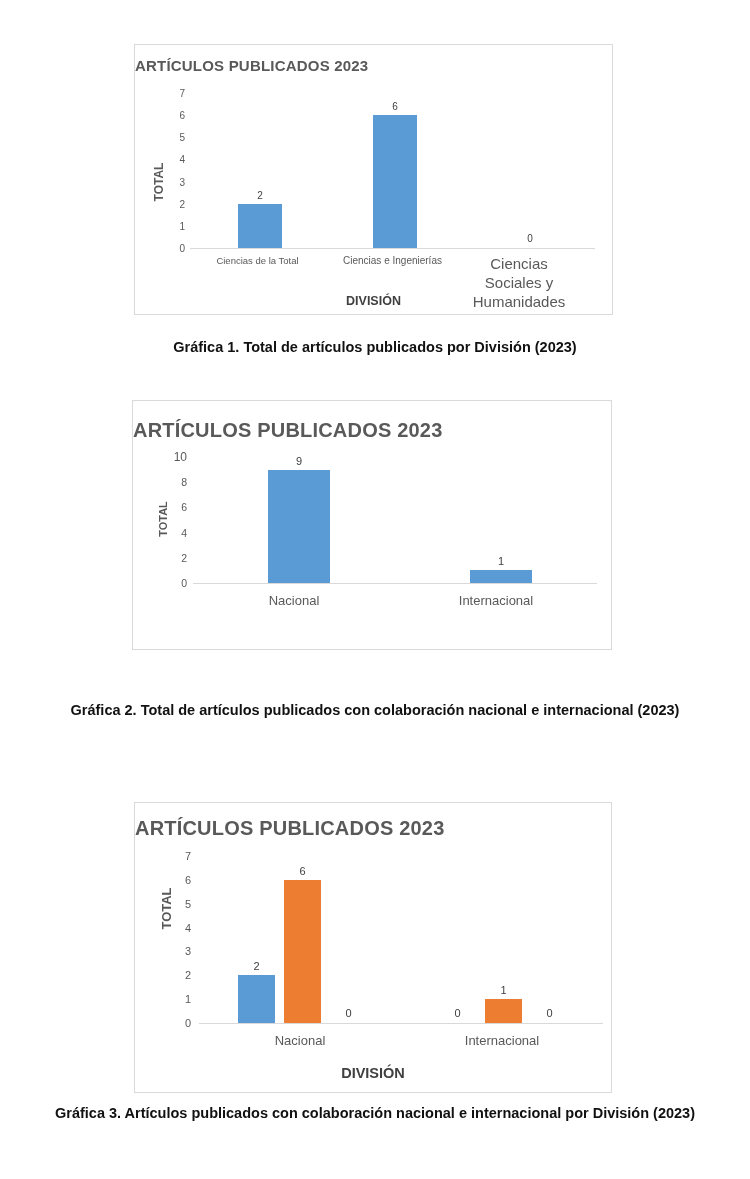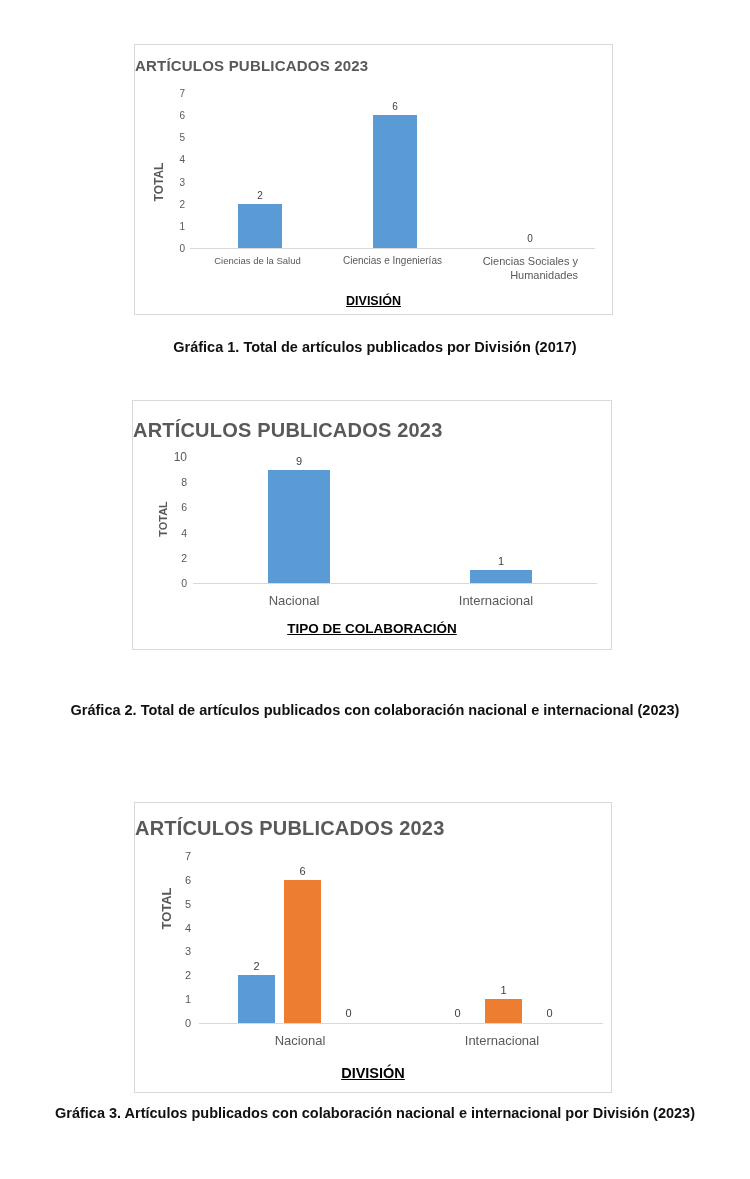--- a/index.html
+++ b/index.html
@@ -66,24 +66,23 @@
     transform-origin: 50% 50%;
     transform: rotate(-90deg);
     white-space: nowrap;
     text-align: center;
   }
   .axis-title-x {
     position: absolute;
     left: 0;
     right: 0;
     text-align: center;
-    color: #000000;
-    font-weight: bold;
-    white-space: nowrap;
-    text-decoration: underline;
+    color: #404040;
+    font-weight: bold;
+    white-space: nowrap;
   }
 
   
   .cat-label {
     position: absolute;
     color: #595959;
     text-align: center;
     line-height: 1.25;
   }
 
@@ -141,28 +140,28 @@
 
     <div class="bar blue" style="left:48px; width:44px; height:44px;"></div>
     <div class="bar-value" style="left:48px; width:44px; bottom:48px; font-size:10px;">2</div>
 
     <div class="bar blue" style="left:183px; width:44px; height:133px;"></div>
     <div class="bar-value" style="left:183px; width:44px; bottom:137px; font-size:10px;">6</div>
 
     <div class="bar-value" style="left:318px; width:44px; bottom:5px; font-size:10px;">0</div>
   </div>
 
-  <div class="cat-label" style="left:55px; top:210px; width:135px; font-size:9.5px;">Ciencias de la Salud</div>
+  <div class="cat-label" style="left:55px; top:210px; width:135px; font-size:9.5px;">Ciencias de la Total</div>
   <div class="cat-label" style="left:190px; top:210px; width:135px; font-size:10px;">Ciencias e Ingenierías</div>
-  <div class="cat-label" style="left:325px; top:210px; width:118px; font-size:11px;text-align:right;">Ciencias Sociales y Humanidades</div>
+  <div class="cat-label" style="left:325px; top:210px; width:118px; font-size:15px;">Ciencias Sociales y Humanidades</div>
 
   <div class="axis-title-x" style="top:249px; font-size:12.5px;">DIVISIÓN</div>
 </div>
 
-<div class="caption" style="top:337px;">Gráfica 1. Total de artículos publicados por División (2017)</div>
+<div class="caption" style="top:337px;">Gráfica 1. Total de artículos publicados por División (2023)</div>
 
 <div class="chart-frame" style="left:132px; top:400px; width:480px; height:250px;">
 
   <div class="chart-title" style="top:18px; font-size:20px;">ARTÍCULOS PUBLICADOS 2023</div>
 
   <div class="axis-title-y" style="left:-5px; top:112px; width:70px; font-size:11px;">TOTAL</div>
 
   <div style="position:absolute; left:28px; top:56px; width:26px; height:126px;">
     <div class="ytick" style="top:0%;  font-size:12px;">10</div>
     <div class="ytick" style="top:20%; font-size:10.5px;">8</div>
@@ -178,21 +177,20 @@
     <div class="bar blue" style="left:75px; width:62px; height:113px;"></div>
     <div class="bar-value" style="left:75px; width:62px; bottom:117px; font-size:11px;">9</div>
 
     <div class="bar blue" style="left:277px; width:62px; height:13px;"></div>
     <div class="bar-value" style="left:277px; width:62px; bottom:17px; font-size:11px;">1</div>
   </div>
 
   <div class="cat-label" style="left:60px; top:192px; width:202px; font-size:13px;">Nacional</div>
   <div class="cat-label" style="left:262px; top:192px; width:202px; font-size:13px;">Internacional</div>
 
-  <div class="axis-title-x" style="top:220px; font-size:13.5px;">TIPO DE COLABORACIÓN</div>
 </div>
 
 <div class="caption" style="top:700px;">Gráfica 2. Total de artículos publicados con colaboración nacional e internacional (2023)</div>
 
 <div class="chart-frame" style="left:134px; top:802px; width:478px; height:291px;">
 
   <div class="chart-title" style="top:14px; font-size:20px;">ARTÍCULOS PUBLICADOS 2023</div>
 
   <div class="axis-title-y" style="left:-6px; top:98px; width:74px; font-size:13px;">TOTAL</div>
 

